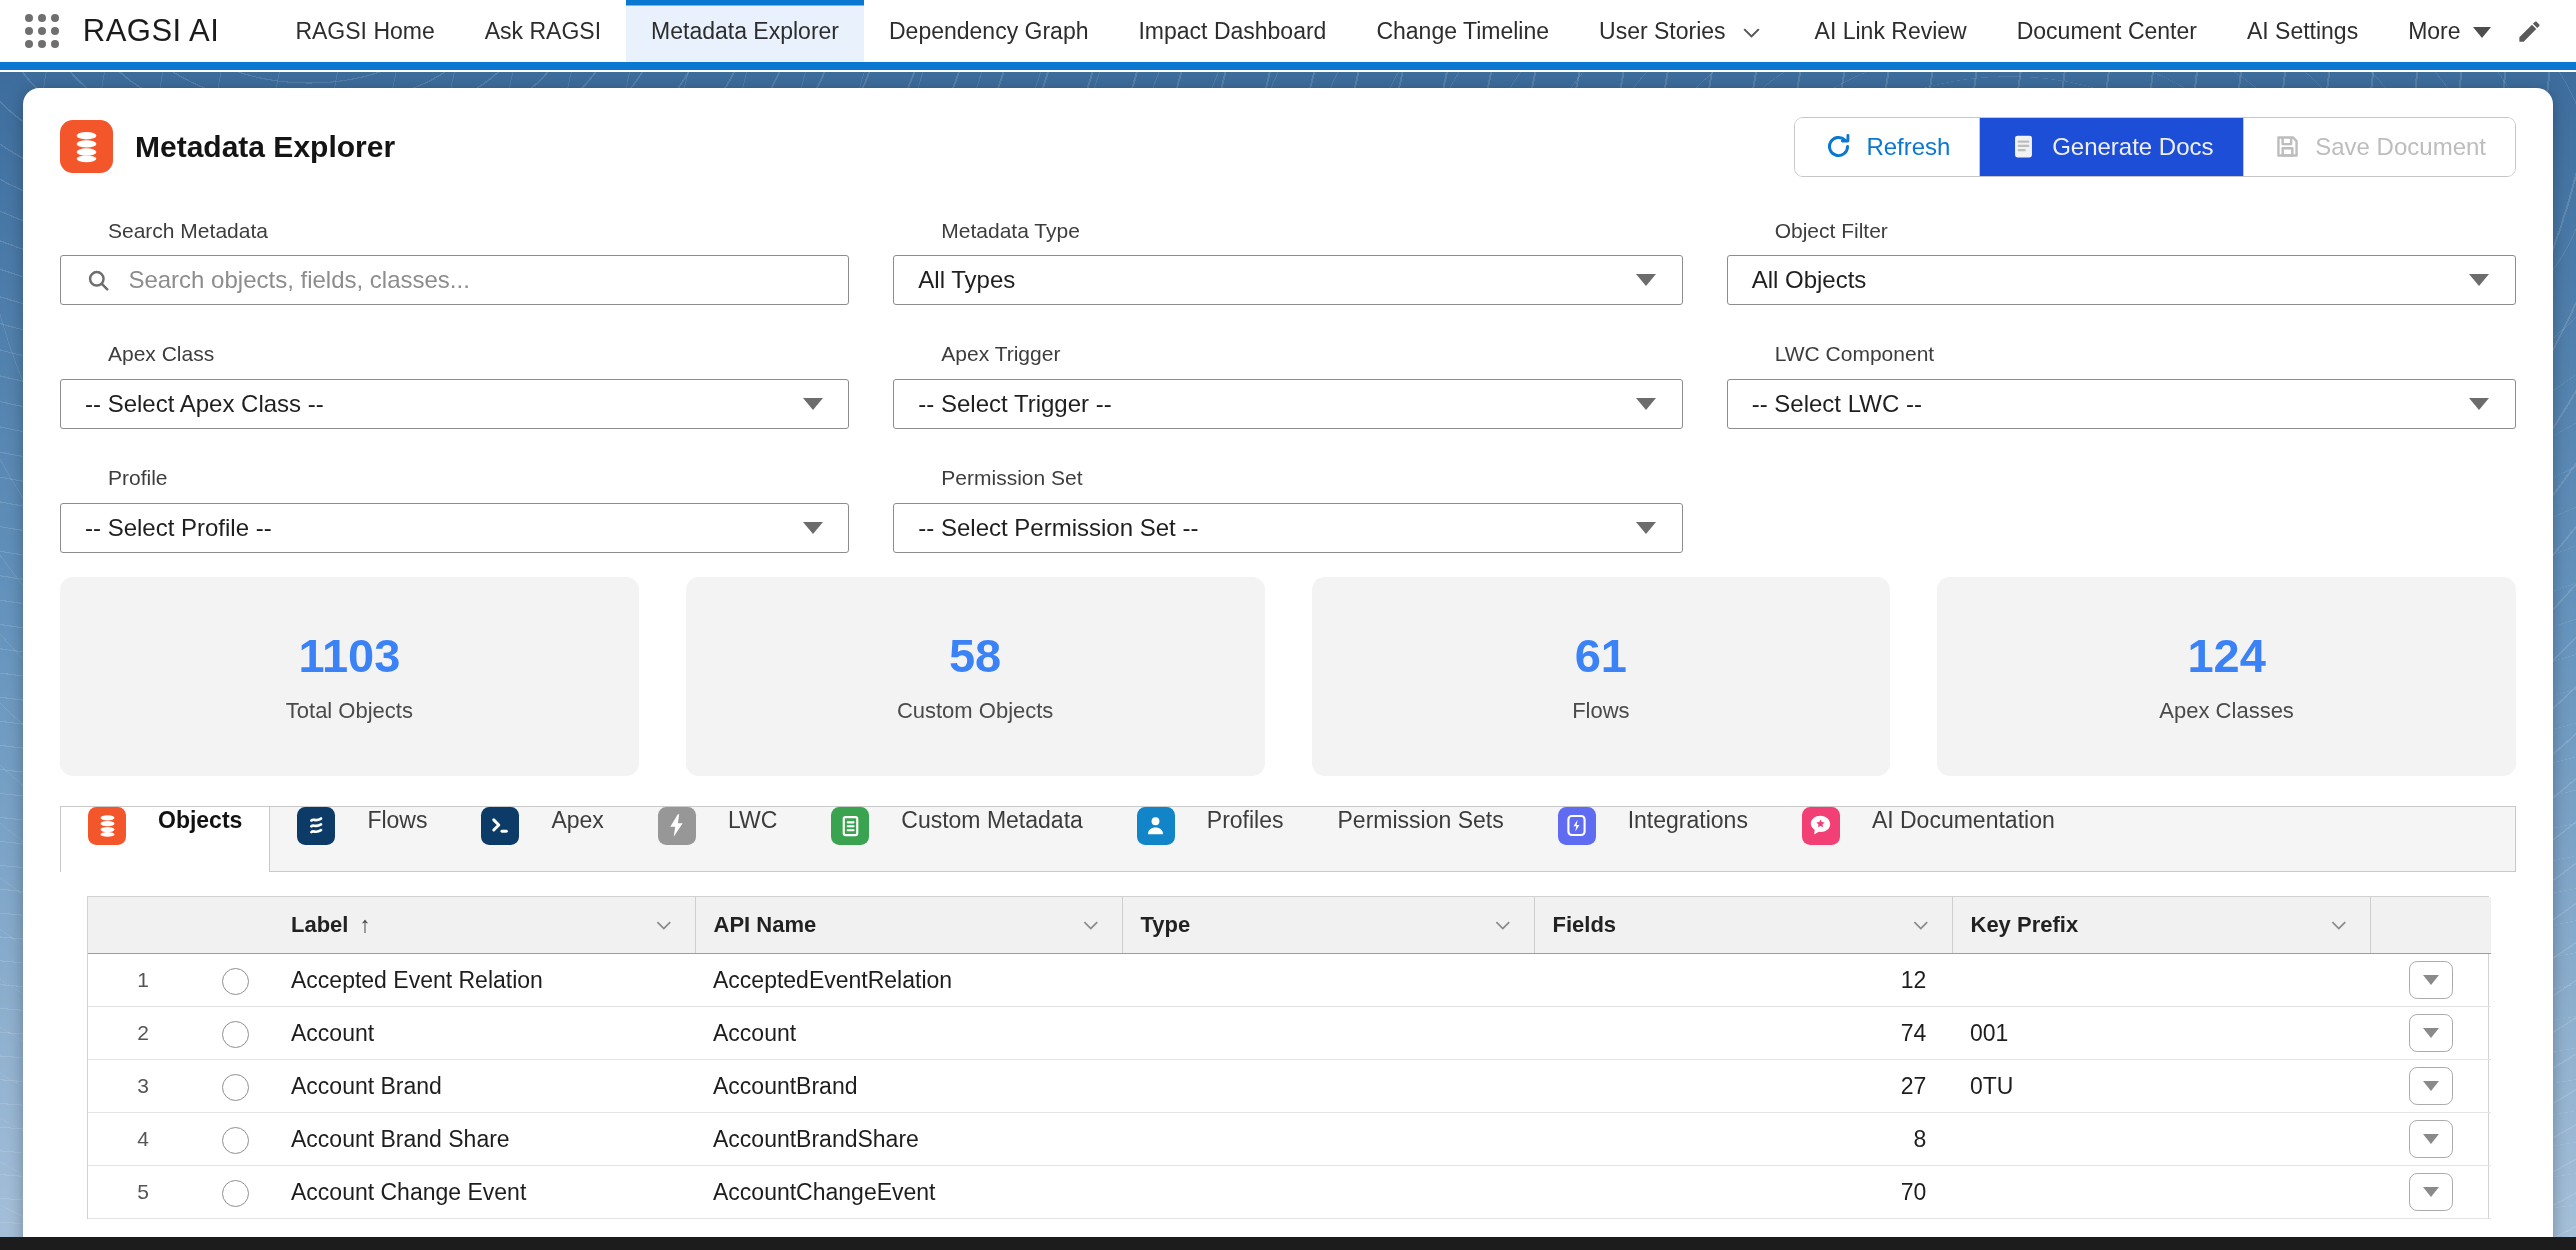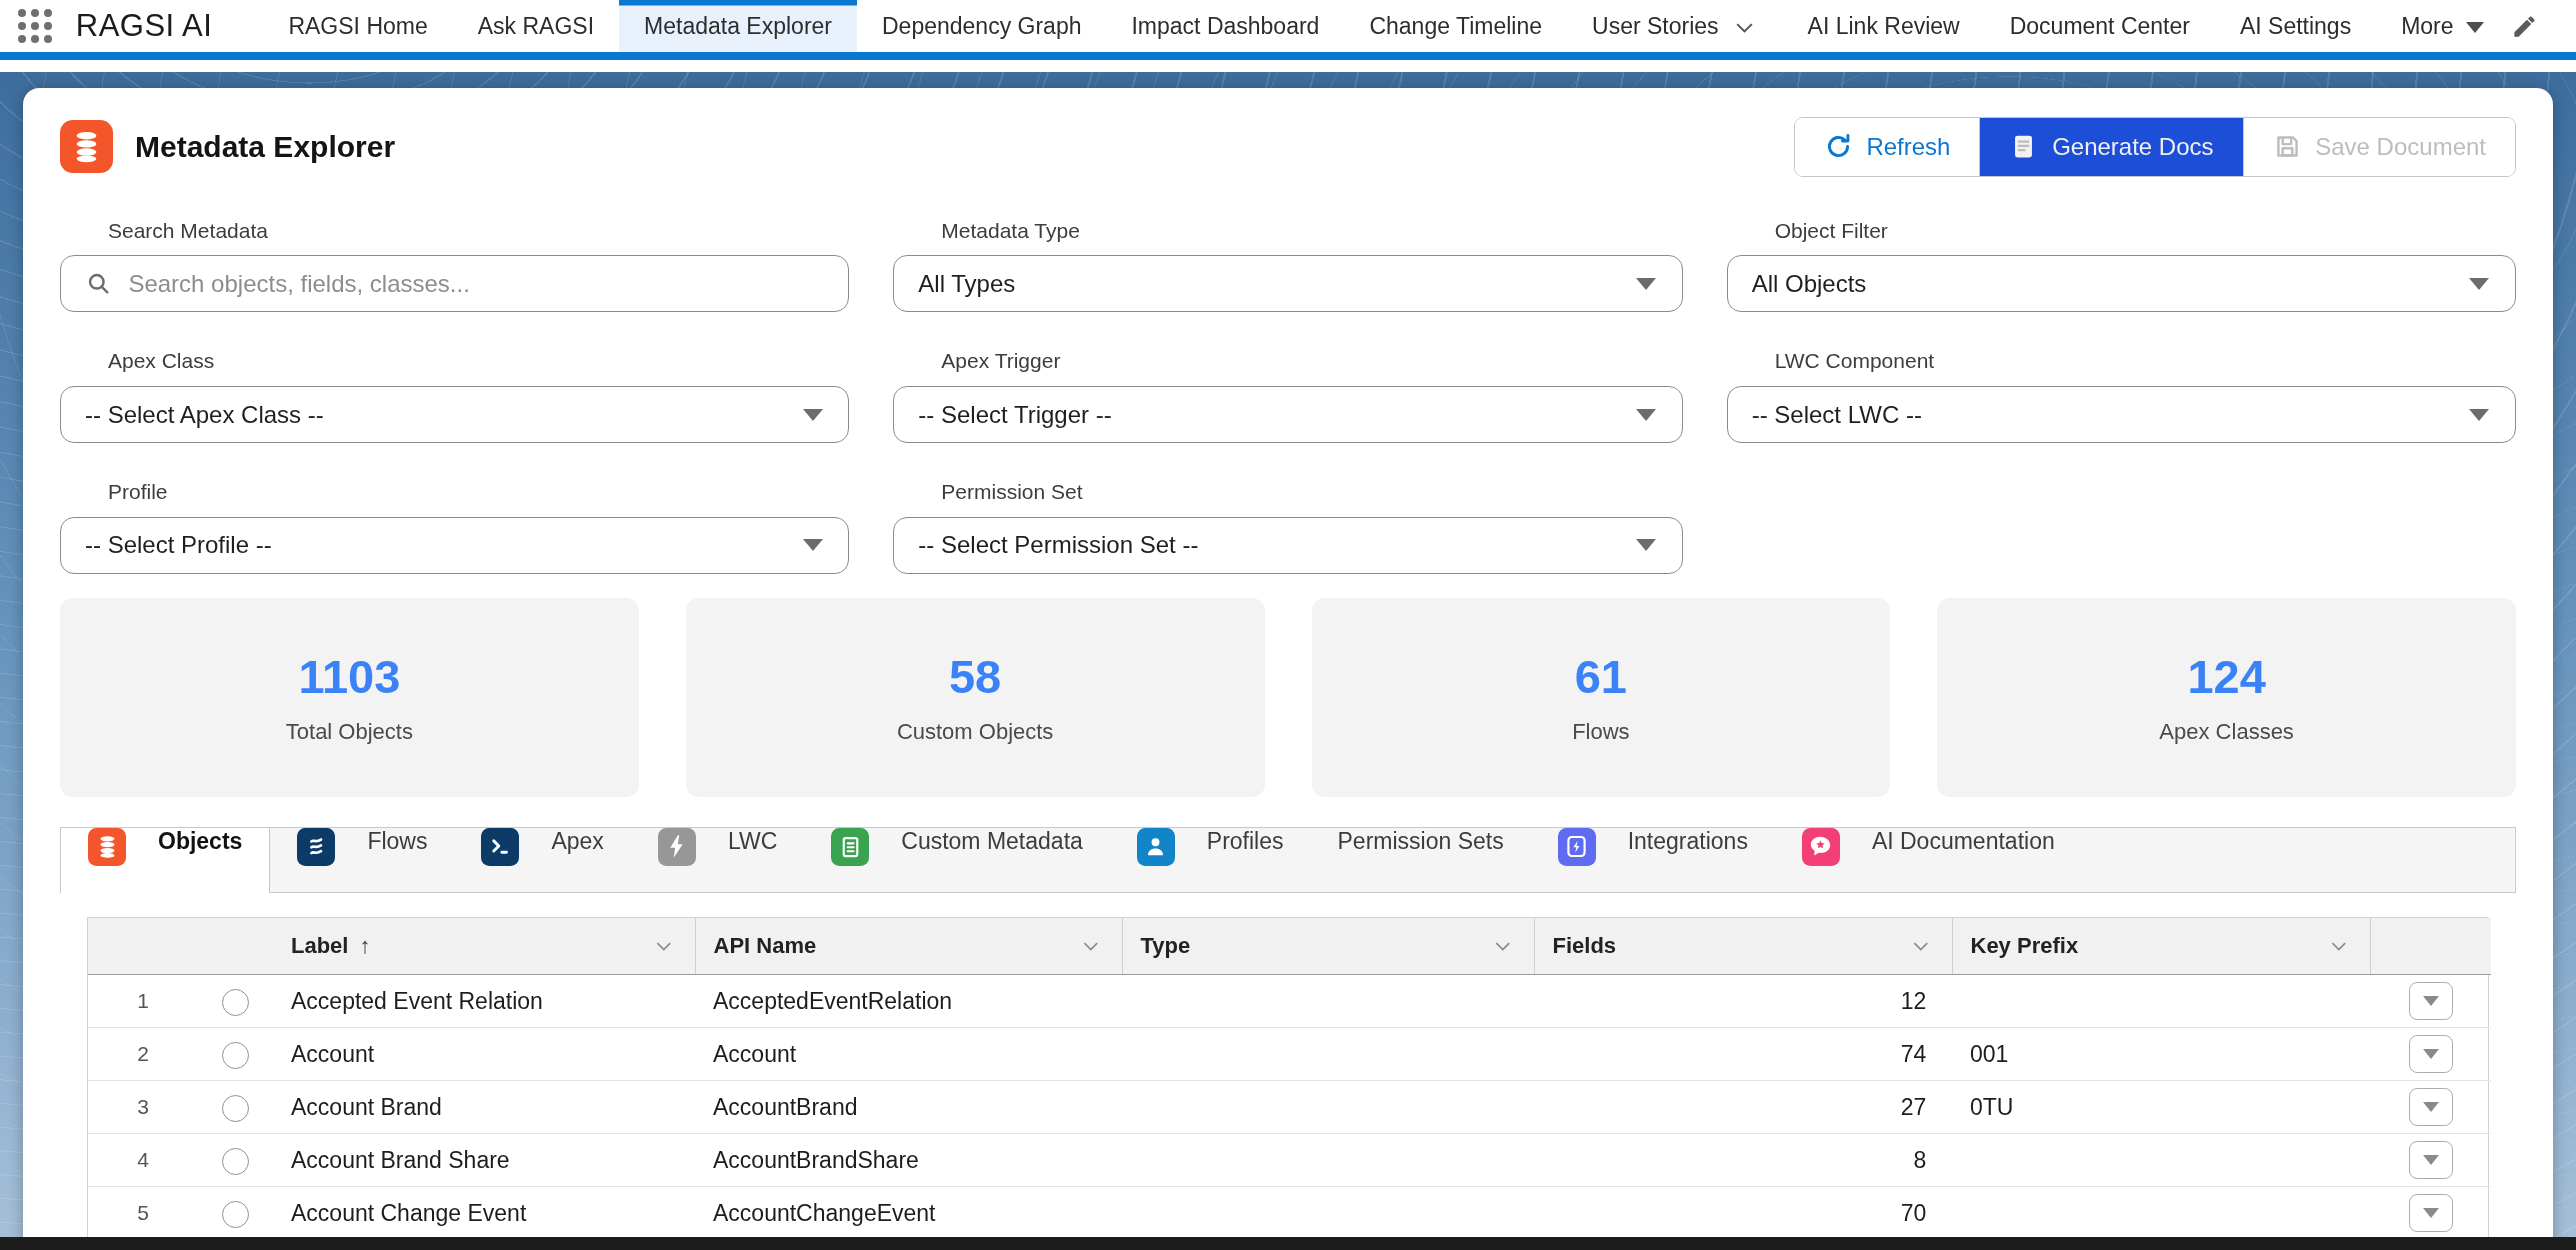--- a/index.html
+++ b/index.html
@@ -1,20 +1,20 @@
 <!DOCTYPE html>
 <html style="font-size:14.6px"><head>
 <meta charset="utf-8">
 <style>
   * { margin:0; padding:0; box-sizing:border-box; }
   html,body { width:2576px; height:1250px; overflow:hidden; }
   body { font-family:"Liberation Sans", sans-serif; background:#fff; position:relative; }
 
   
-  .navbar { height:52px; background:#fff; display:flex; align-items:stretch; padding-left:18px; position:relative; z-index:4; }
+  .navbar { height:62px; background:#fff; display:flex; align-items:stretch; padding-left:25px; position:relative; z-index:4; }
   .brand { display:flex; align-items:center; gap:24px; margin-right:51px; }
   .waffle { display:grid; grid-template-columns:repeat(3,8.2px); grid-auto-rows:8.2px; gap:4.6px; cursor:pointer; }
   .waffle i { width:8.2px; height:8.2px; border-radius:50%; background:#6f6f6f; }
   .brand-name { font-size:31px; color:#1b1b1b; letter-spacing:0.5px; white-space:nowrap; }
   .nav-tabs { display:flex; align-items:stretch; }
   .nav-tab { display:flex; align-items:center; gap:12px; padding:0 25px; font-size:23px; color:#2d2d2d; cursor:pointer; white-space:nowrap; }
   .nav-tab.active { background:#e9f2fc; box-shadow:inset 0 5.5px 0 #0a77d0; }
   .caret-down { width:0; height:0; border-left:9px solid transparent; border-right:9px solid transparent; border-top:11px solid #4d4d4d; margin-top:3.7px; }
   .nav-chev svg { width:27px; height:27px; display:block; margin-top:3.7px; }
   .nav-edit { margin-left:auto; display:flex; align-items:center; padding-right:38px; cursor:pointer; }
@@ -43,21 +43,21 @@
   .btn { display:flex; align-items:center; gap:13.7px; padding:0 29px; font-size:24px; background:#fff; border:none; cursor:pointer; font-family:inherit; white-space:nowrap; }
   .btn + .btn { border-left:1.8px solid #c6c6c6; }
   .btn svg { width:29px; height:29px; }
   .btn.refresh { color:#0a77d0; }
   .btn.gen { background:#1d4ed8; color:#efefef; }
   .btn.save { color:#bdbdbd; }
 
   
   .filters { display:grid; grid-template-columns:repeat(3,1fr); column-gap:44px; row-gap:37px; padding-top:42px; }
   .filter-label { font-size:21px; color:#3d3d3d; margin-bottom:12.8px;margin-left:48px; }
-  .filter-box { height:57px; border:1.8px solid #8c8c8c; border-radius:14px; display:flex; align-items:center; padding:0 24px; position:relative; background:#fff; cursor:pointer; }
+  .filter-box { height:50px; border:1.8px solid #8c8c8c; border-radius:3px; display:flex; align-items:center; padding:0 24px; position:relative; background:#fff; cursor:pointer; }
   .filter-box.search { gap:16.4px; cursor:text; }
   .filter-box.search svg { width:27px; height:27px; flex:0 0 auto; }
   .filter-box input { border:none; outline:none; font-size:24px; flex:1; color:#222; font-family:inherit; background:transparent; }
   .filter-box input::placeholder { color:#8d8d8d; }
   .sel-value { font-size:24px; color:#1f1f1f; }
   .sel-arrow { position:absolute; right:25.6px; width:0; height:0; border-left:10px solid transparent; border-right:10px solid transparent; border-top:12.8px solid #6c6c6c; }
 
   
   .stats { display:grid; grid-template-columns:repeat(4,1fr); gap:47px; margin-top:24px; }
   .stat { background:#f3f3f3; border-radius:12.8px; height:199px; display:flex; flex-direction:column; align-items:center; justify-content:center; gap:15px; }

